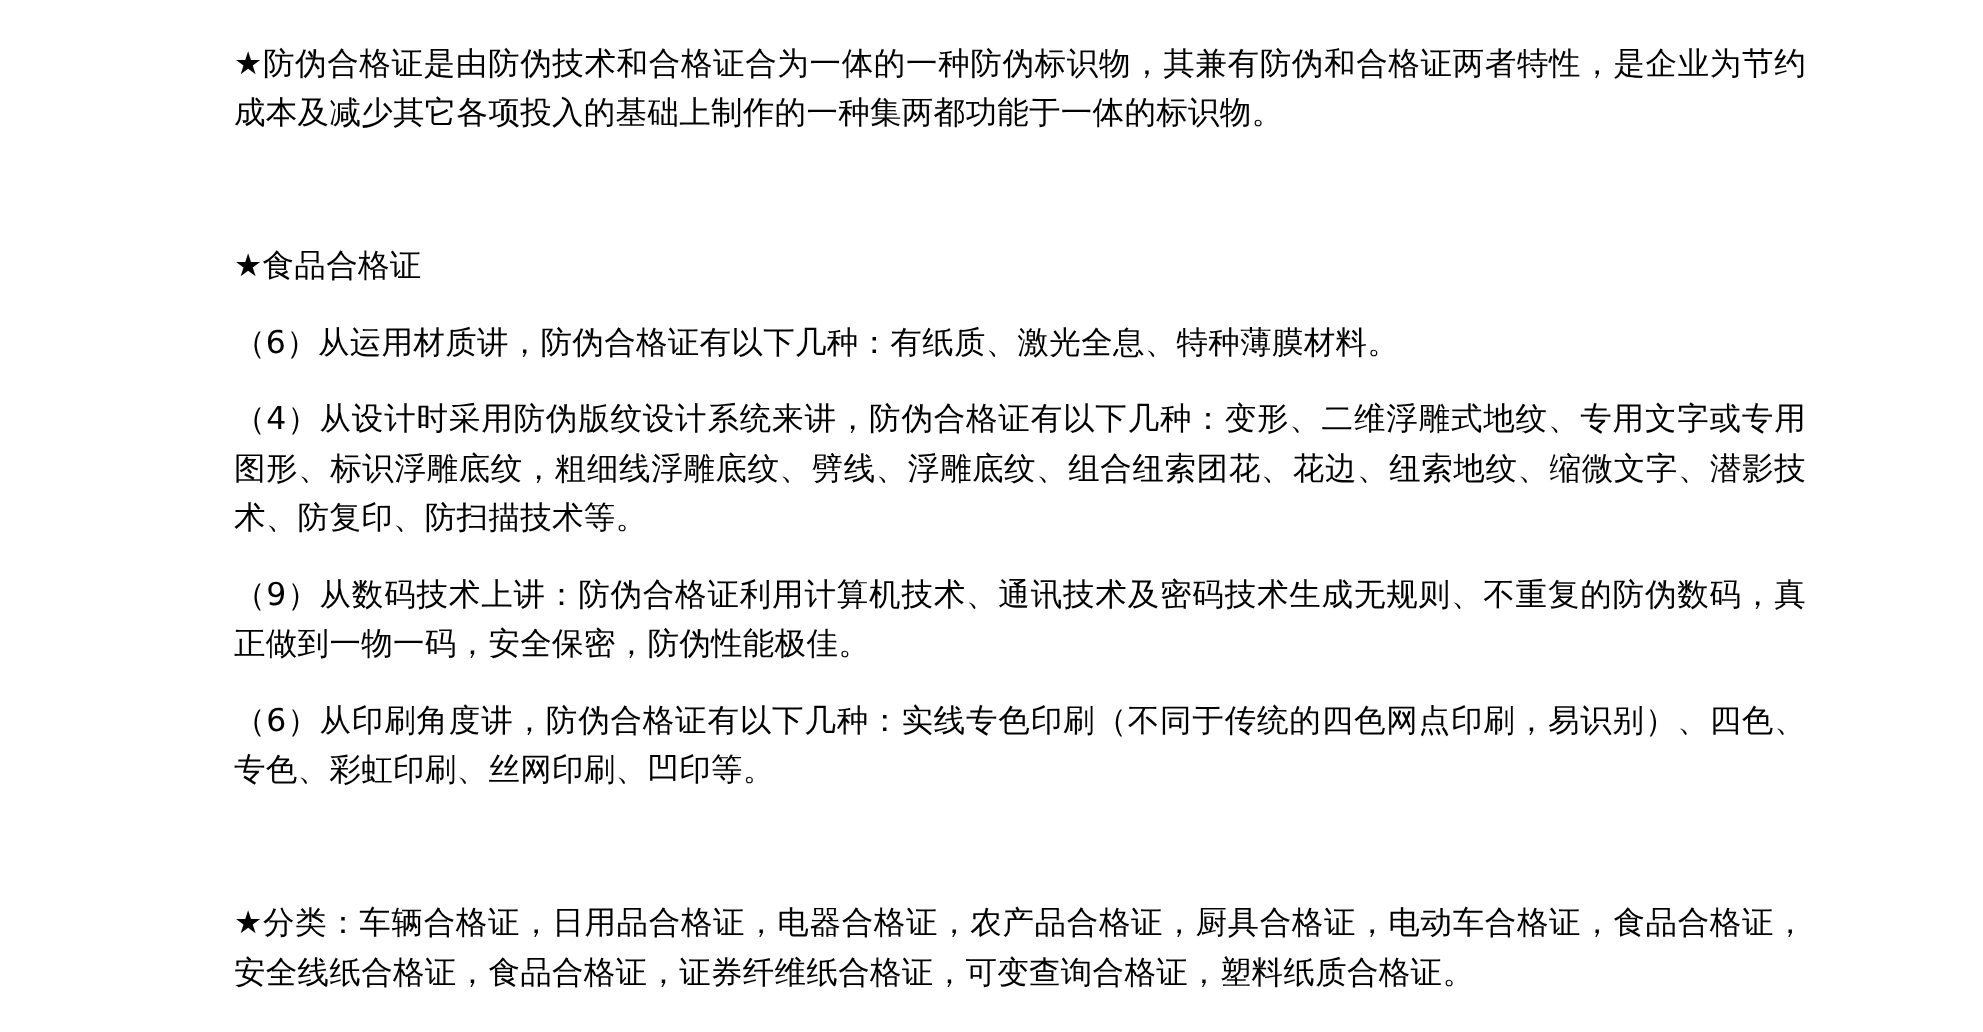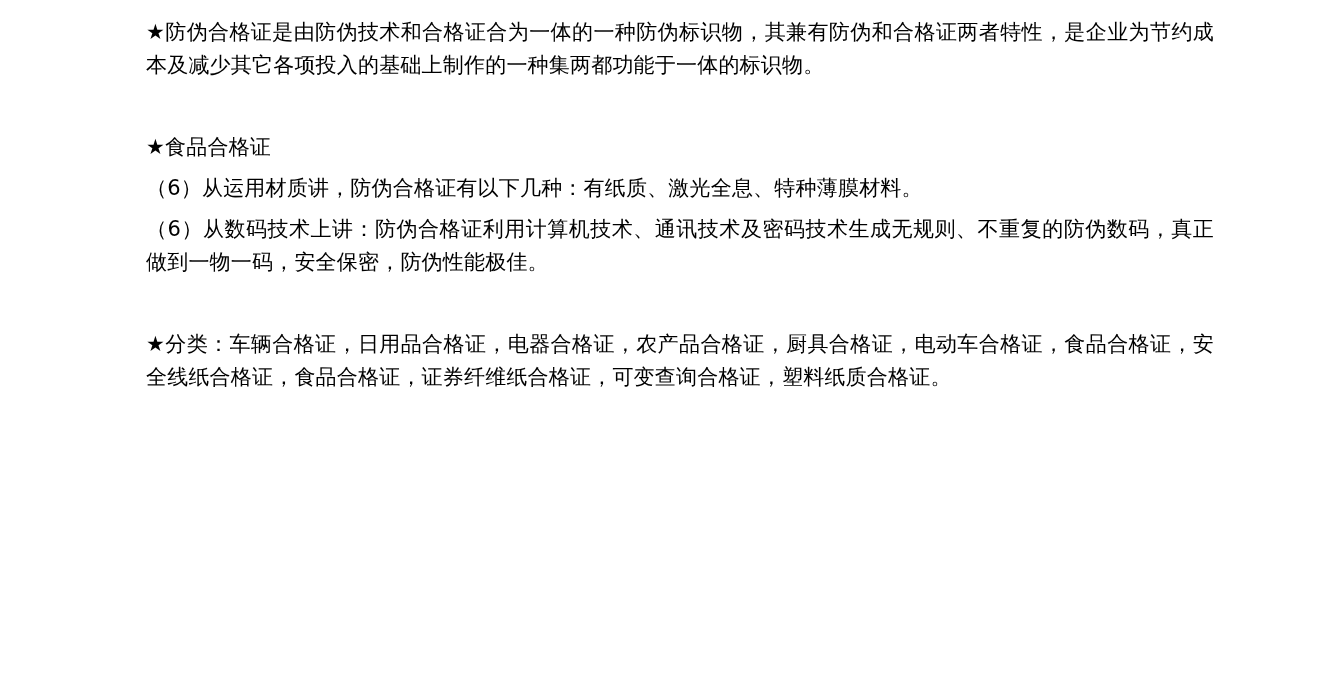--- a/index.html
+++ b/index.html
@@ -22,21 +22,21 @@
     padding: 8px 100px 0 138px;
   }
   .doc-body {
     font-size: 21px;
     line-height: 33px;
     letter-spacing: 0.2px;
     text-align: justify;
     text-justify: inter-ideograph;
   }
   .para {
-    margin: 8px;
+    margin: 18px;
     text-indent: 0;
   }
   .spacer {
     height: 33px;
   }
 </style>
 </head>
 <body>
 
 <div class="page">
@@ -45,22 +45,24 @@
     <p class="para">★防伪合格证是由防伪技术和合格证合为一体的一种防伪标识物，其兼有防伪和合格证两者特性，是企业为节约成本及减少其它各项投入的基础上制作的一种集两都功能于一体的标识物。</p>
 
     <div class="spacer"></div>
 
     <p class="para">★食品合格证</p>
 
     <p class="para">（6）从运用材质讲，防伪合格证有以下几种：有纸质、激光全息、特种薄膜材料。</p>
 
 
 
+    <p class="para">（4）从设计时采用防伪版纹设计系统来讲，防伪合格证有以下几种：变形、二维浮雕式地纹、专用文字或专用图形、标识浮雕底纹，粗细线浮雕底纹、劈线、浮雕底纹、组合纽索团花、花边、纽索地纹、缩微文字、潜影技术、防复印、防扫描技术等。</p>
 
-    <p class="para">（6）从数码技术上讲：防伪合格证利用计算机技术、通讯技术及密码技术生成无规则、不重复的防伪数码，真正做到一物一码，安全保密，防伪性能极佳。</p>
+    <p class="para">（9）从数码技术上讲：防伪合格证利用计算机技术、通讯技术及密码技术生成无规则、不重复的防伪数码，真正做到一物一码，安全保密，防伪性能极佳。</p>
 
+    <p class="para">（6）从印刷角度讲，防伪合格证有以下几种：实线专色印刷（不同于传统的四色网点印刷，易识别）、四色、专色、彩虹印刷、丝网印刷、凹印等。</p>
 
     <div class="spacer"></div>
 
     <p class="para">★分类：车辆合格证，日用品合格证，电器合格证，农产品合格证，厨具合格证，电动车合格证，食品合格证，安全线纸合格证，食品合格证，证券纤维纸合格证，可变查询合格证，塑料纸质合格证。</p>
 
   </div>
 </div>
 
 </body></html>

